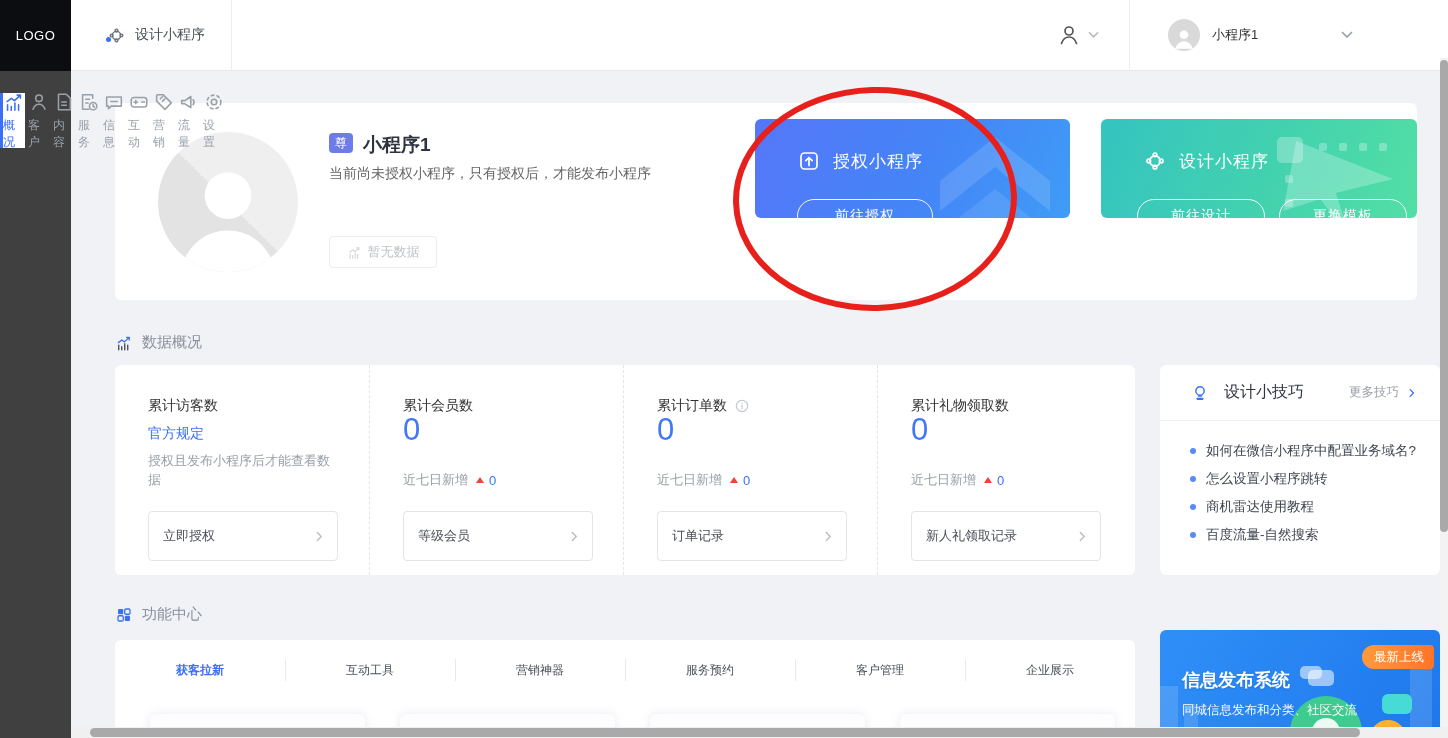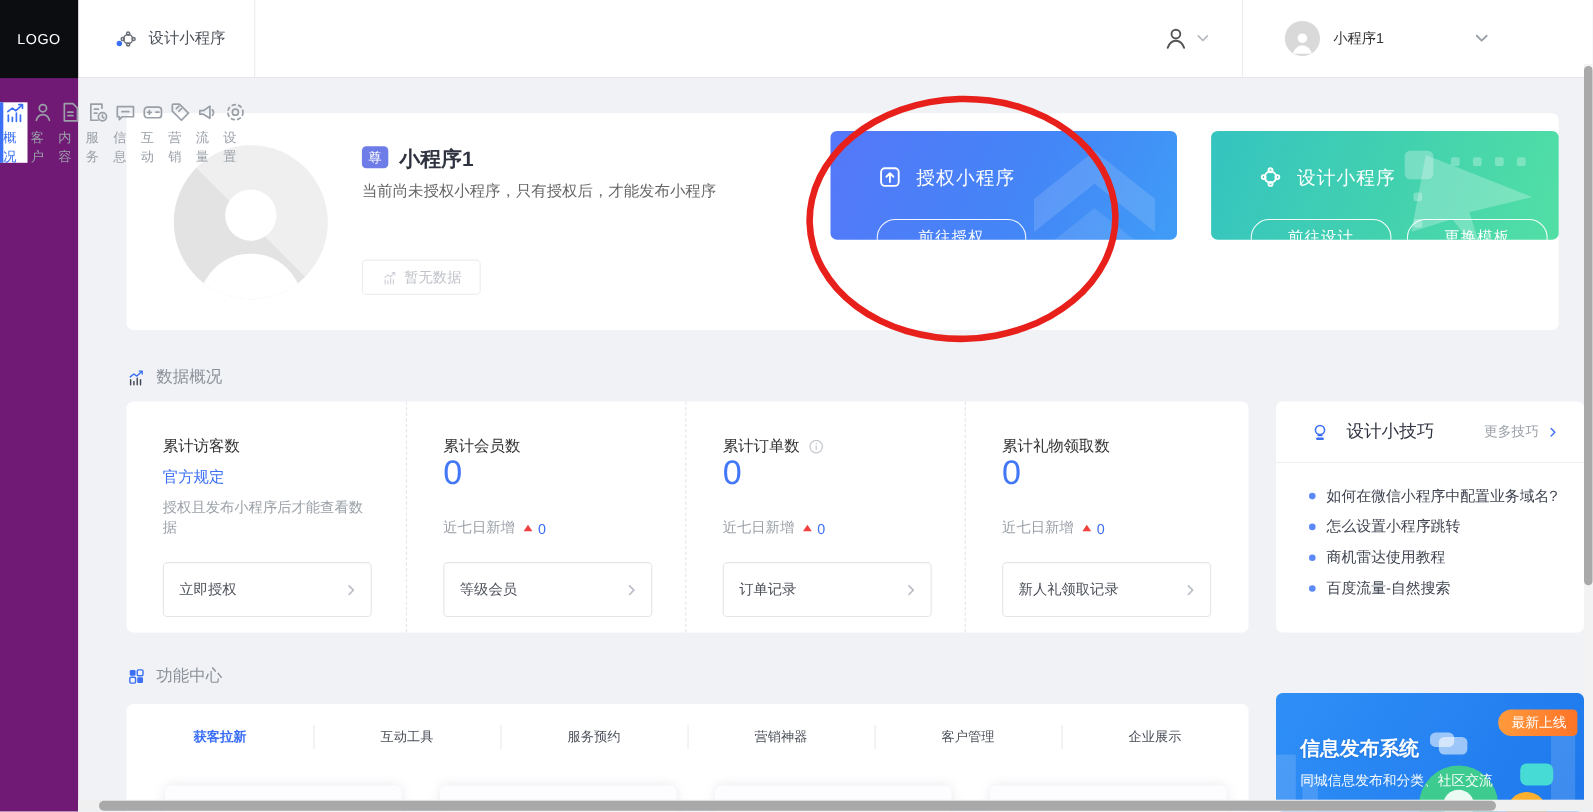--- a/index.html
+++ b/index.html
@@ -20,21 +20,21 @@
   .header-right{margin-left:auto;display:flex;align-items:center;height:100%}
   .user-menu{display:flex;align-items:center;gap:7px;padding:0 30px;color:#555;cursor:pointer;height:100%}
   .header-divider{width:1px;height:71px;background:#ededed}
   .account{display:flex;align-items:center;width:318px;height:100%;padding-left:38px;cursor:pointer}
   .account-avatar{width:32px;height:32px;border-radius:50%;background:#d9d9d9;overflow:hidden;
     display:flex;align-items:flex-end;justify-content:center}
   .account-name{margin-left:12px;font-size:13px;color:#333}
   .account .chev{margin-left:auto;margin-right:95px;color:#9aa0a8}
 
   
-  .sidebar{position:absolute;left:0;top:0;width:71px;height:738px;background:#701a75;z-index:6}
+  .sidebar{position:absolute;left:0;top:0;width:71px;height:738px;background:#404040;z-index:6}
   .logo{height:71px;display:flex;align-items:center;justify-content:center;background:#0b0d11;
     color:#fff;font-size:13px;letter-spacing:.5px}
   .side-items{padding-top:22px;display:flex;flex-direction:row}
   .side-item{height:55px;margin-bottom:10px;display:flex;flex-direction:column;align-items:center;
     justify-content:center;gap:4px;color:#9aa0a8;font-size:12px;cursor:pointer;border-left:3px solid transparent}
   .side-item.active{background:#fff;color:#3a6ff6;border-left:3px solid #3a6ff6}
   .side-item .icon{width:22px;height:22px}
 
   
   .card{background:#fff;border-radius:6px;position:absolute}
@@ -507,22 +507,22 @@
           <rect x="13" y="13" width="7" height="7" rx="1.5" fill="currentColor" stroke="none"></rect>
         </svg>
     </span>
     <span>功能中心</span>
   </div>
 
   <div class="card feat-card">
     <div class="tabs">
       <div class="tab active">获客拉新</div>
       <div class="tab">互动工具</div>
+      <div class="tab">营销神器</div>
       <div class="tab">服务预约</div>
-      <div class="tab">营销神器</div>
       <div class="tab">客户管理</div>
       <div class="tab">企业展示</div>
     </div>
     <div class="ph-card" style="left:35px"></div>
     <div class="ph-card" style="left:285px"></div>
     <div class="ph-card" style="left:535px"></div>
     <div class="ph-card" style="left:785px"></div>
   </div>
 
   <div class="card banner">

